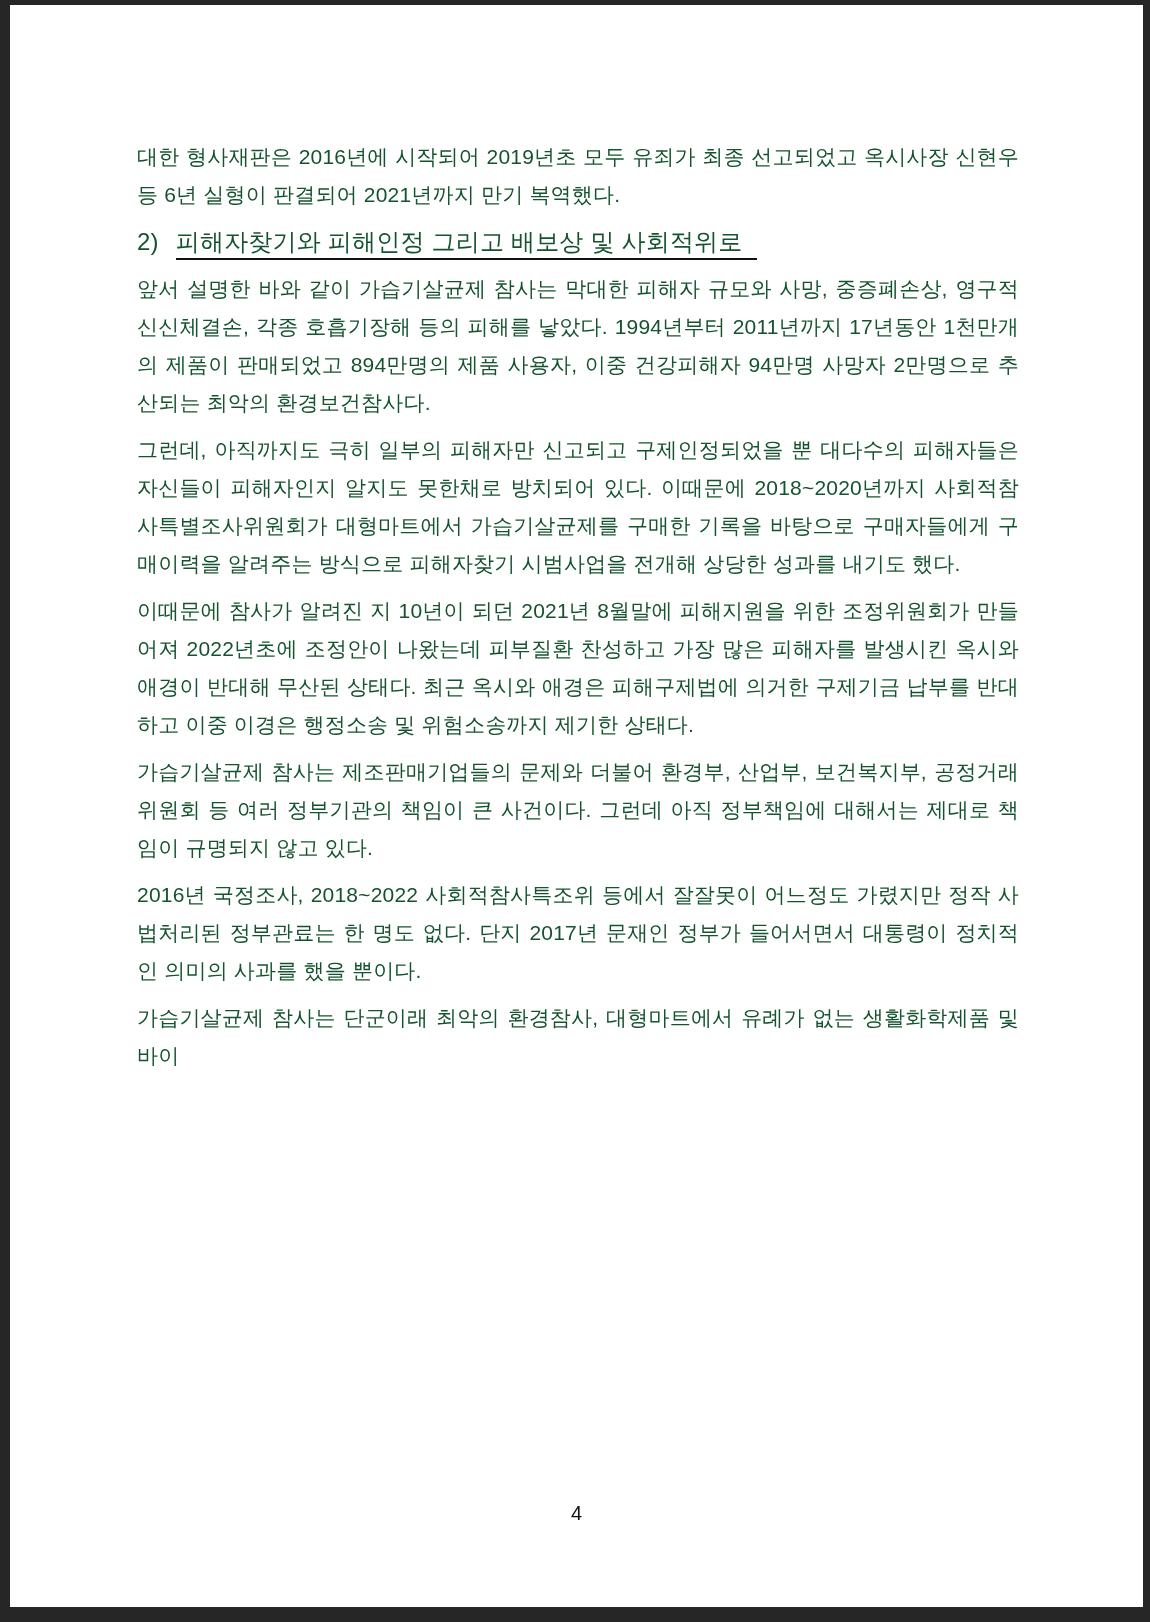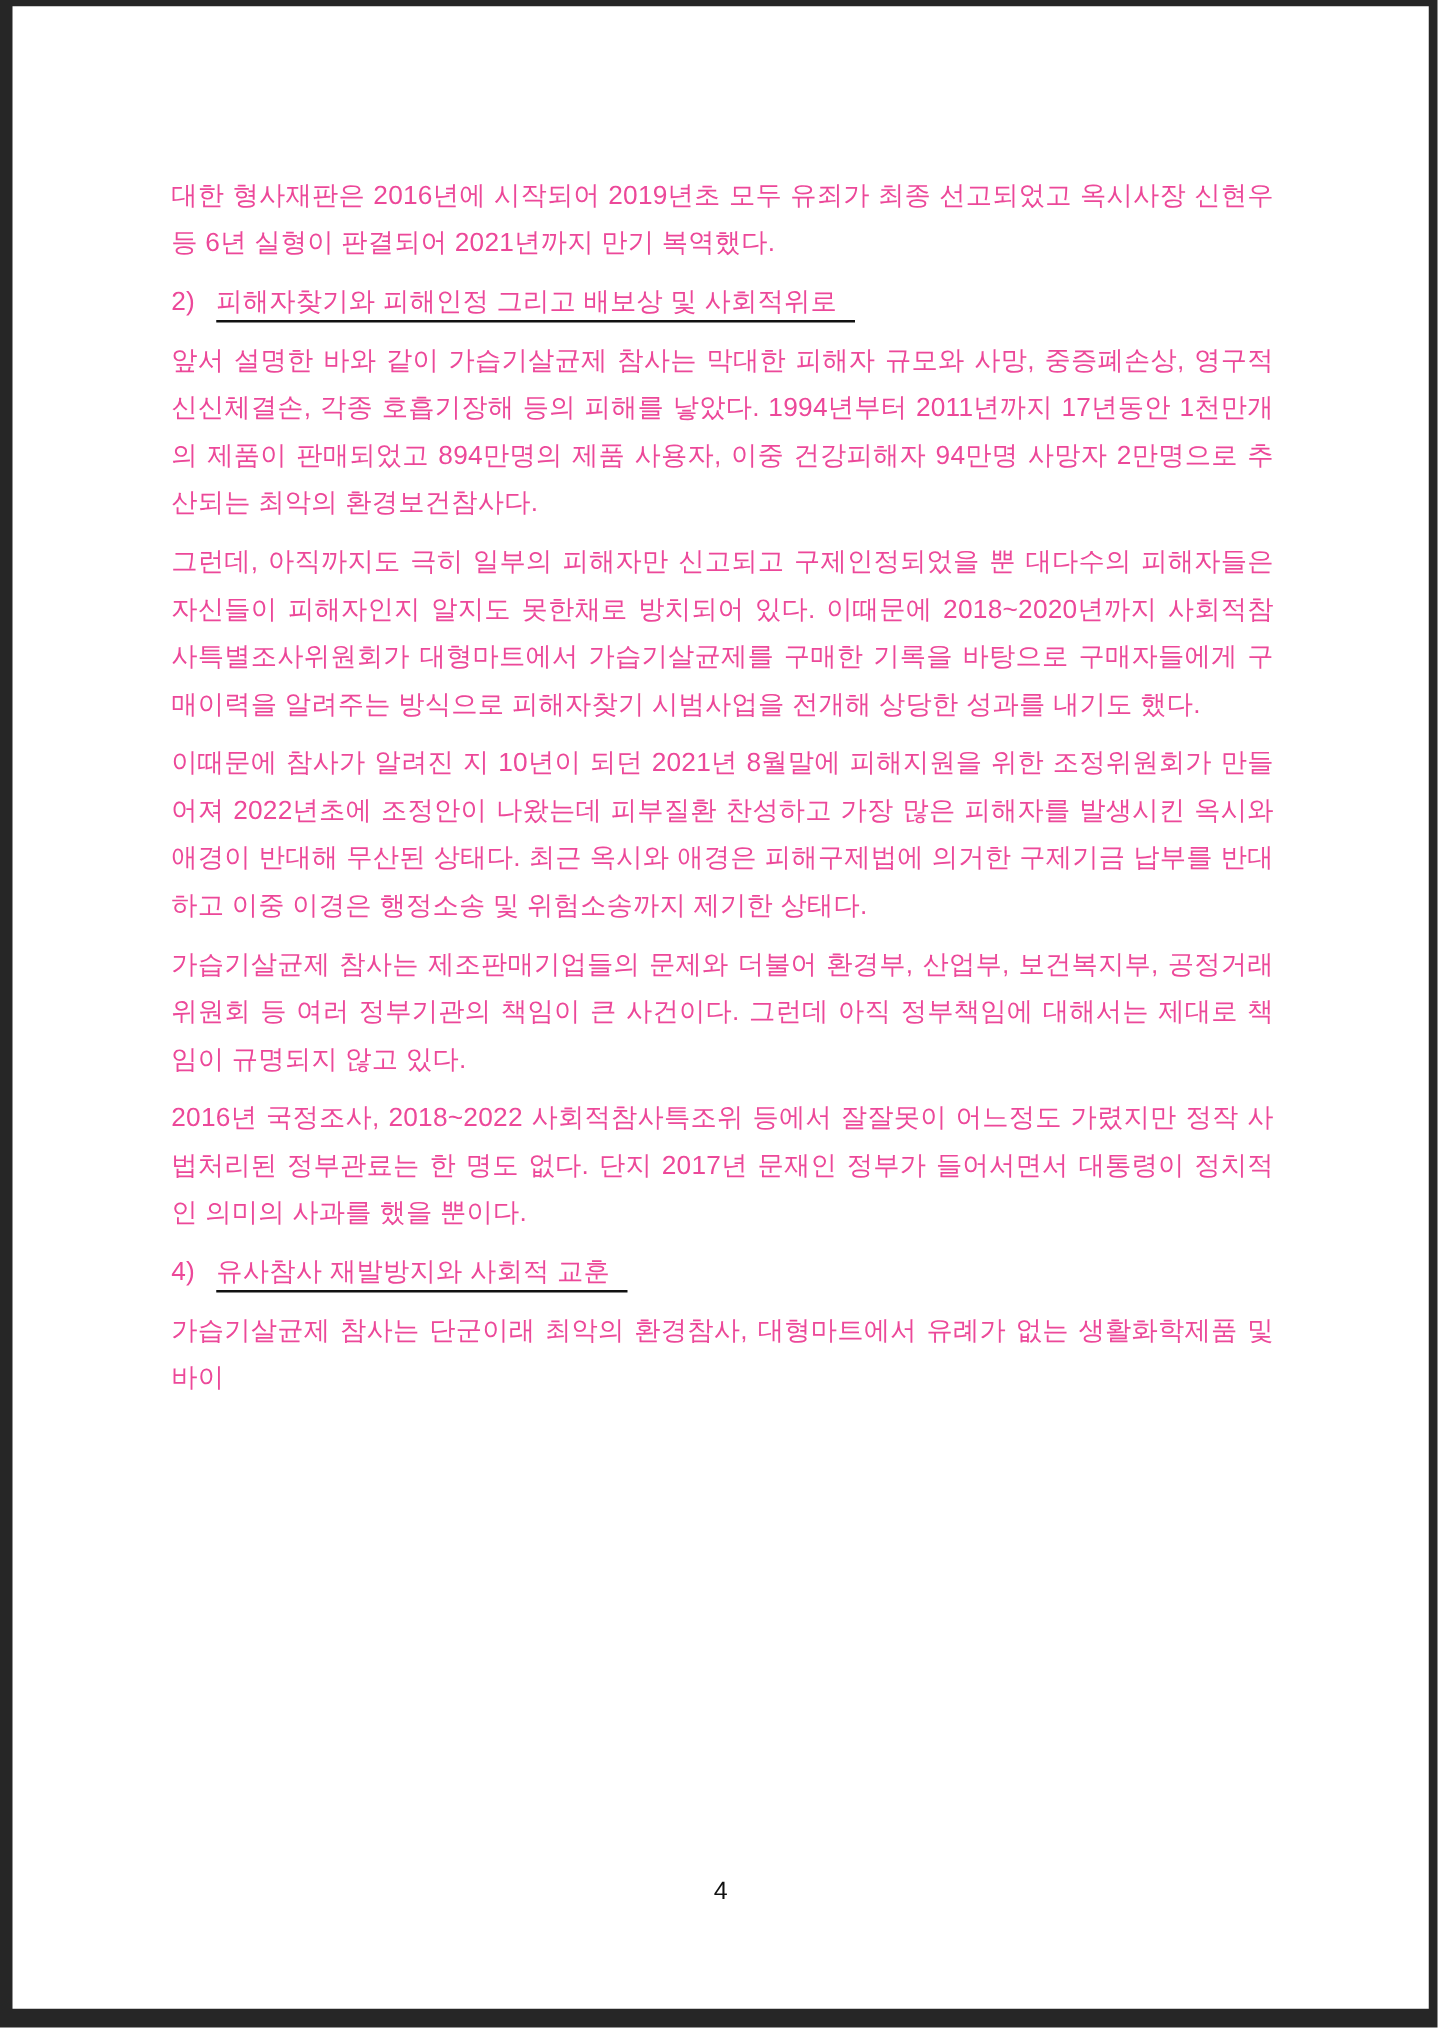--- a/index.html
+++ b/index.html
@@ -15,30 +15,30 @@
     left: 10px;
     top: 5px;
     width: 1133px;
     height: 1602px;
     background: #ffffff;
   }
   .content {
     padding: 133px 124px 0 127px;
     font-size: 21px;
     line-height: 38px;
-    color: #ec4899;
+    color: #14532d;
     text-align: justify;
     letter-spacing: 0.2px;
   }
   p.para {
     margin: 0 0 9px 0;
   }
   h2.heading {
     margin: 8px 0 9px 0;
-    font-size: 21px;
+    font-size: 24px;
     font-weight: normal;
     line-height: 38px;
     text-align: left;
   }
   .marker { display: inline-block; margin-right: 17px; }
   .htext {
     border-bottom: 2px solid #111111;
     padding-right: 14px;
     padding-bottom: 3px;
   }
@@ -65,22 +65,19 @@
     </h2>
 
     <p class="para">앞서 설명한 바와 같이 가습기살균제 참사는 막대한 피해자 규모와 사망, 중증폐손상, 영구적 신신체결손, 각종 호흡기장해 등의 피해를 낳았다. 1994년부터 2011년까지 17년동안 1천만개의 제품이 판매되었고 894만명의 제품 사용자, 이중 건강피해자 94만명 사망자 2만명으로 추산되는 최악의 환경보건참사다.</p>
     <p class="para">그런데, 아직까지도 극히 일부의 피해자만 신고되고 구제인정되었을 뿐 대다수의 피해자들은 자신들이 피해자인지 알지도 못한채로 방치되어 있다. 이때문에 2018~2020년까지 사회적참사특별조사위원회가 대형마트에서 가습기살균제를 구매한 기록을 바탕으로 구매자들에게 구매이력을 알려주는 방식으로 피해자찾기 시범사업을 전개해 상당한 성과를 내기도 했다.</p>
     <p class="para">이때문에 참사가 알려진 지 10년이 되던 2021년 8월말에 피해지원을 위한 조정위원회가 만들어져 2022년초에 조정안이 나왔는데 피부질환 찬성하고 가장 많은 피해자를 발생시킨 옥시와 애경이 반대해 무산된 상태다. 최근 옥시와 애경은 피해구제법에 의거한 구제기금 납부를 반대하고 이중 이경은 행정소송 및 위험소송까지 제기한 상태다.</p>
 
 
     <p class="para">가습기살균제 참사는 제조판매기업들의 문제와 더불어 환경부, 산업부, 보건복지부, 공정거래위원회 등 여러 정부기관의 책임이 큰 사건이다. 그런데 아직 정부책임에 대해서는 제대로 책임이 규명되지 않고 있다.</p>
     <p class="para">2016년 국정조사, 2018~2022 사회적참사특조위 등에서 잘잘못이 어느정도 가렸지만 정작 사법처리된 정부관료는 한 명도 없다. 단지 2017년 문재인 정부가 들어서면서 대통령이 정치적인 의미의 사과를 했을 뿐이다.</p>
 
-    <h2 class="heading">
-      <span class="marker">4)</span><span class="htext">유사참사 재발방지와 사회적 교훈</span>
-    </h2>
 
     <p class="para">가습기살균제 참사는 단군이래 최악의 환경참사, 대형마트에서 유례가 없는 생활화학제품 및 바이</p>
 
   </div>
 
   <div class="page-number">4</div>
 </div>
 
 </body></html>

